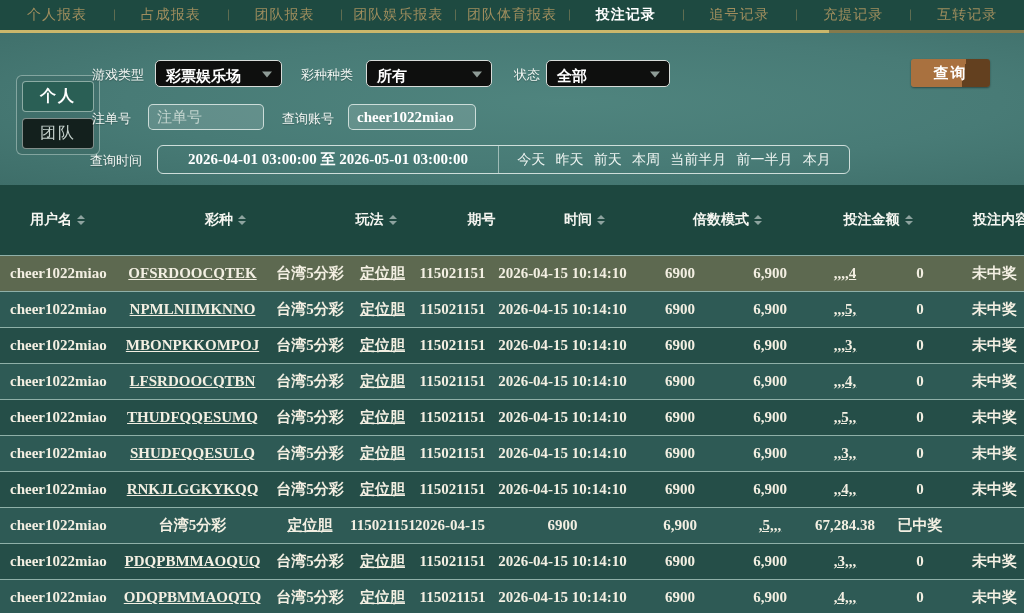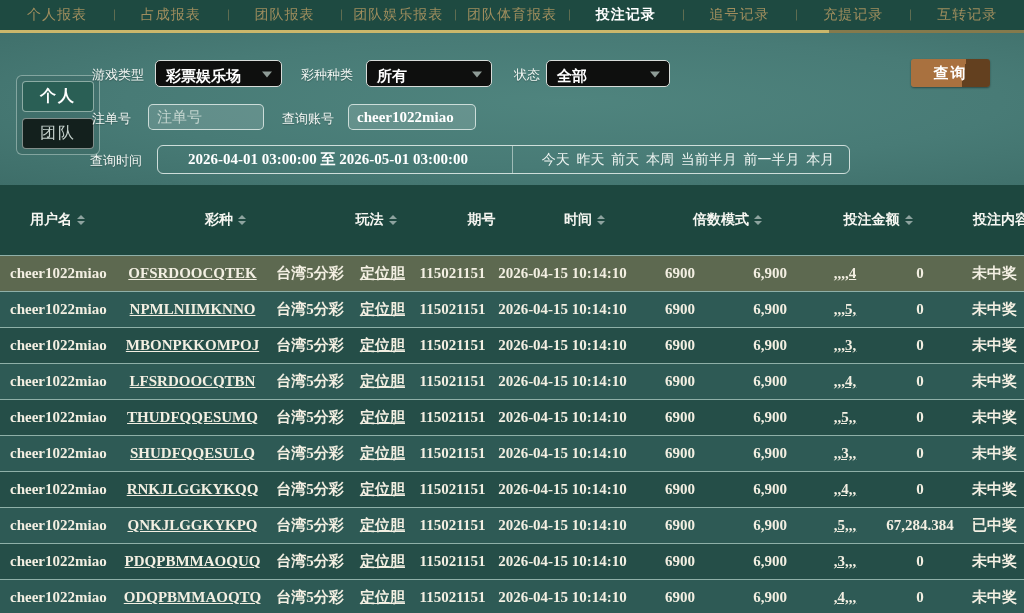--- a/index.html
+++ b/index.html
@@ -43,21 +43,21 @@
     color:#ffffff;font-size:15px;padding:0 8px;outline:none;
     font-family:"Liberation Serif", serif;font-weight:bold;}
   .tinput::placeholder{color:#c3d5cf;font-family:"Liberation Sans", sans-serif;font-weight:normal;}
 
   .search-btn{position:absolute;left:911px;top:26px;width:79px;height:28px;border:none;border-radius:3px;
     background:linear-gradient(100deg,#a9713f 66%,#63401f 66%);
     color:#ffffff;font-size:15px;font-weight:bold;letter-spacing:2px;cursor:pointer;
     box-shadow:0 1px 2px rgba(0,0,0,.4);}
 
   .datebox{position:absolute;left:157px;top:112px;width:693px;height:29px;box-sizing:border-box;
-    border:1px solid rgba(230,240,236,.85);border-radius:6px;display:flex;align-items:center;gap:14px;}
+    border:1px solid rgba(230,240,236,.85);border-radius:6px;display:flex;align-items:center;}
   .date-text{width:340px;text-align:center;color:#ffffff;font-size:15px;font-weight:bold;
     font-family:"Liberation Serif", serif;cursor:pointer;}
   .date-div{width:1px;height:100%;background:rgba(230,240,236,.55);}
   .qlinks{flex:1;display:flex;align-items:center;justify-content:space-evenly;padding:0 8px;}
   .qlink{color:#eef4f1;font-size:14px;cursor:pointer;white-space:nowrap;}
 
   
   .table{position:absolute;top:185px;left:0;right:0;bottom:0;background:#1d473f;
     --cols:115px 155px 80px 65px 75px 145px 90px 90px 60px 90px 1fr;}
   .thead{height:70px;display:grid;grid-template-columns:var(--cols);align-items:center;
@@ -349,21 +349,20 @@
         <span class="td">2026-04-15 10:14:10</span>
         <span class="td">6900</span>
         <span class="td">6,900</span>
         <span class="td link">,,4,,</span>
         <span class="td">0</span>
         <span class="td">未中奖</span>
       </div>
 
       <div class="trow light">
         <span class="td c-user">cheer1022miao</span>
-        <span class="td link">QNKJLGGKYKPQ</span>
         <span class="td">台湾5分彩</span>
         <span class="td link">定位胆</span>
         <span class="td">115021151</span>
         <span class="td">2026-04-15 10:14:10</span>
         <span class="td">6900</span>
         <span class="td">6,900</span>
         <span class="td link">,5,,,</span>
         <span class="td">67,284.384</span>
         <span class="td">已中奖</span>
       </div>

